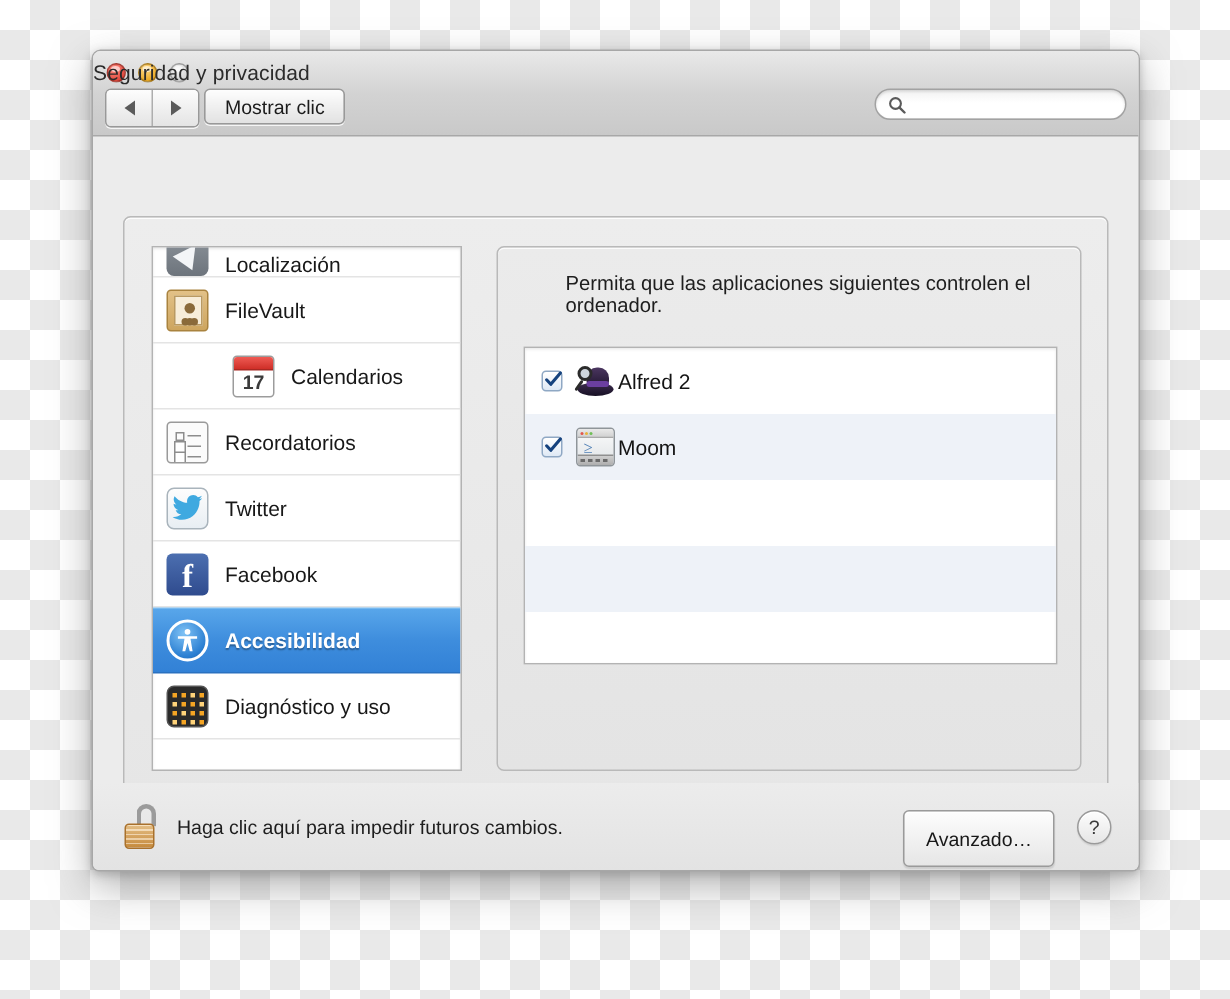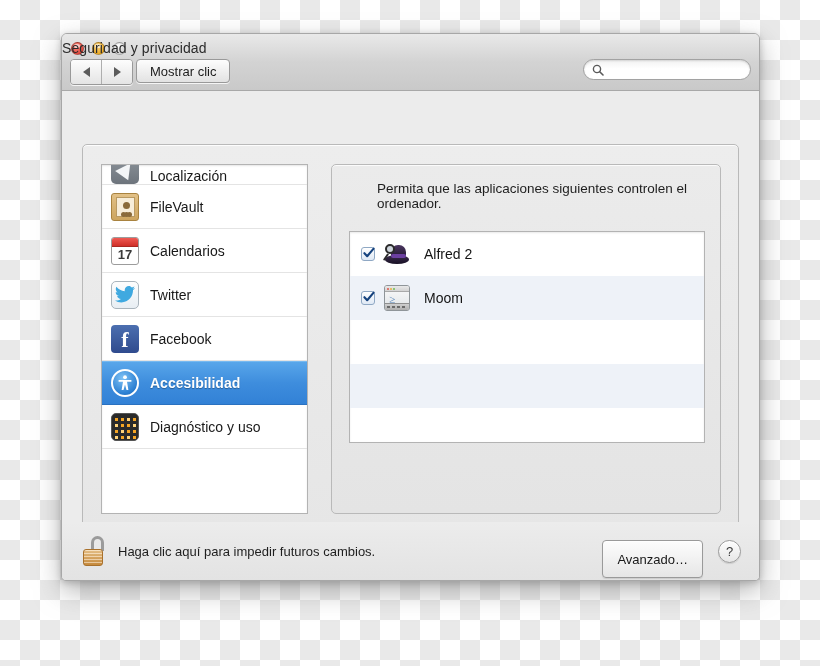--- a/index.html
+++ b/index.html
@@ -279,20 +279,21 @@
     width: 7px; height: 7px;
     border-radius: 50%;
     background: #8a6a3a;
     box-shadow: 0 9px 0 -1px #8a6a3a, -3px 9px 0 -1px #8a6a3a, 3px 9px 0 -1px #8a6a3a;
   }
   .ic-cal {
     background: #ffffff;
     border: 1px solid #9c9c9c;
     border-radius: 3px;
     box-sizing: border-box;
+    margin-left: 44px;
   }
   .ic-cal::before {
     content: "";
     position: absolute;
     left: 0; right: 0; top: 0; height: 8px;
     background: linear-gradient(to bottom, #ef5a53, #cf2f28);
     border-bottom: 1px solid #a92822;
   }
   .ic-cal .daynum {
     position: absolute;
@@ -407,21 +408,21 @@
     display: flex;
     align-items: center;
     height: 44px;
     padding-left: 11px;
     box-sizing: border-box;
   }
   .app-row.alt { background: #eef2f8; }
   .app-row .app-name {
     font-size: 14px;
     color: #141414;
-    margin-left: 14px;
+    margin-left: 2px;
   }
   .chk {
     width: 14px; height: 14px;
     flex: none;
     border: 1px solid #8fa8c4;
     border-radius: 3px;
     background: linear-gradient(to bottom, #ffffff, #dfe9f5);
     box-shadow: inset 0 1px 1px rgba(255,255,255,0.9);
     position: relative;
     box-sizing: border-box;
@@ -635,20 +636,24 @@
         <div class="label">FileVault</div>
       </div>
 
       <div class="sb-item">
         <div class="sb-icon ic-cal">
           <div class="daynum">17</div>
         </div>
         <div class="label">Calendarios</div>
       </div>
 
+      <div class="sb-item">
+        <div class="sb-icon ic-rem"></div>
+        <div class="label">Recordatorios</div>
+      </div>
 
       <div class="sb-item">
         <div class="sb-icon ic-twitter">
           <svg width="20" height="17" viewBox="0 0 20 17">
             <path fill="#3fa9e0" d="M20 2c-.7.3-1.5.6-2.3.7.8-.5 1.5-1.3 1.8-2.2-.8.5-1.7.8-2.6 1C16.1.6 15 0 13.8 0c-2.3 0-4.1 1.9-4.1 4.2 0 .3 0 .7.1 1C6.4 5 3.4 3.3 1.4.8 1 1.4.8 2.1.8 2.9c0 1.5.7 2.8 1.8 3.5-.7 0-1.3-.2-1.9-.5 0 2 1.4 3.7 3.3 4.1-.3.1-.7.1-1.1.1-.3 0-.5 0-.8-.1.5 1.7 2 2.9 3.8 2.9C4.5 14 2.8 14.6 1 14.6H0c1.8 1.2 4 1.9 6.3 1.9 7.5 0 11.7-6.4 11.7-11.9V4c.8-.6 1.5-1.3 2-2.1z"></path>
           </svg>
         </div>
         <div class="label">Twitter</div>
       </div>
 

